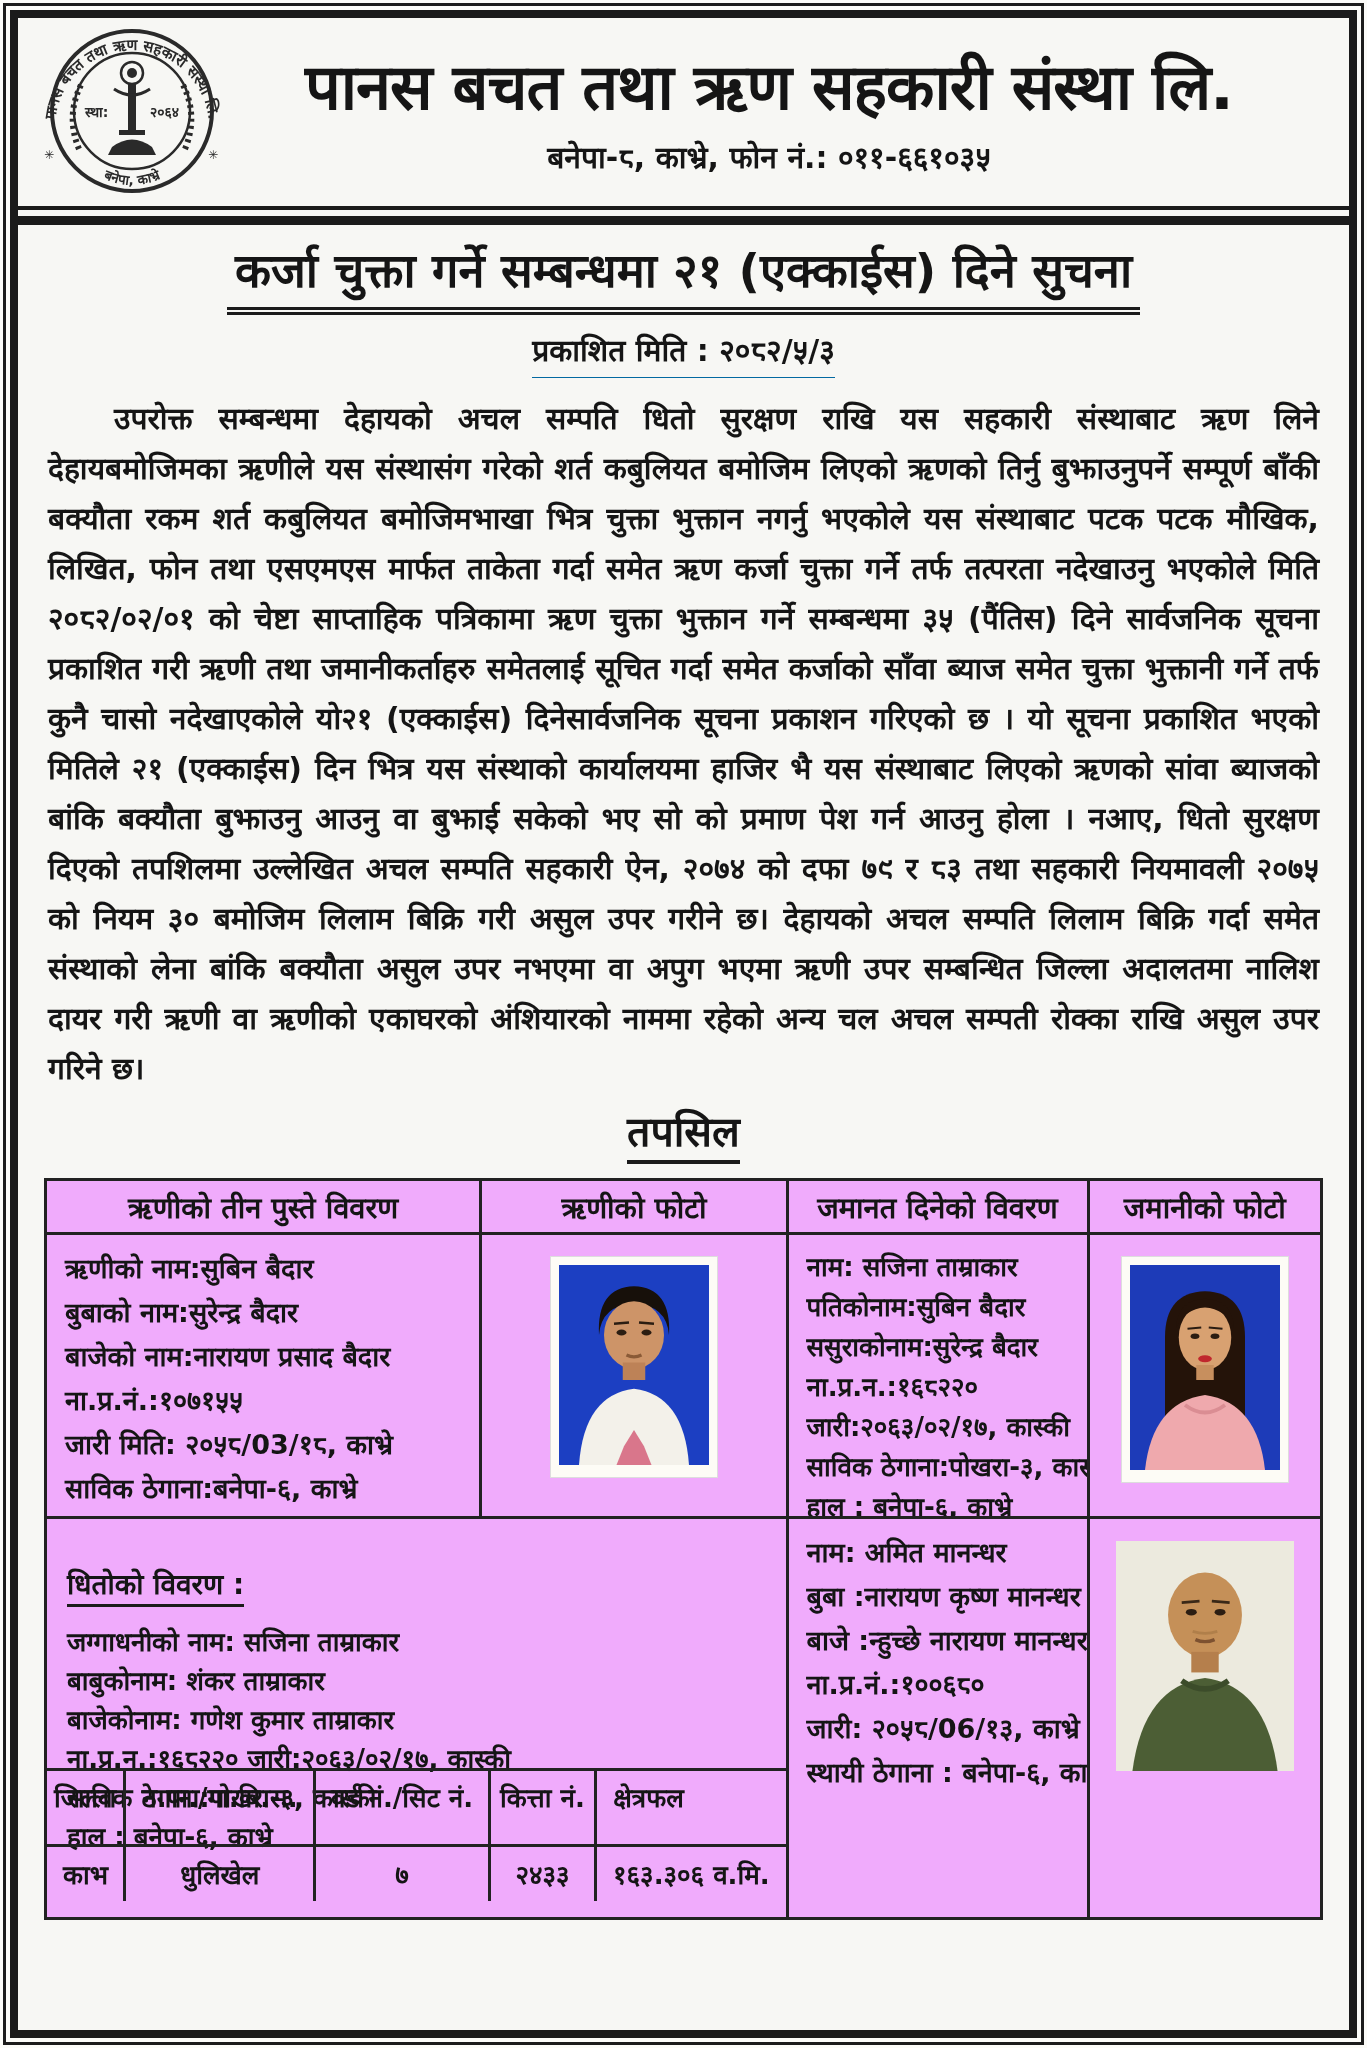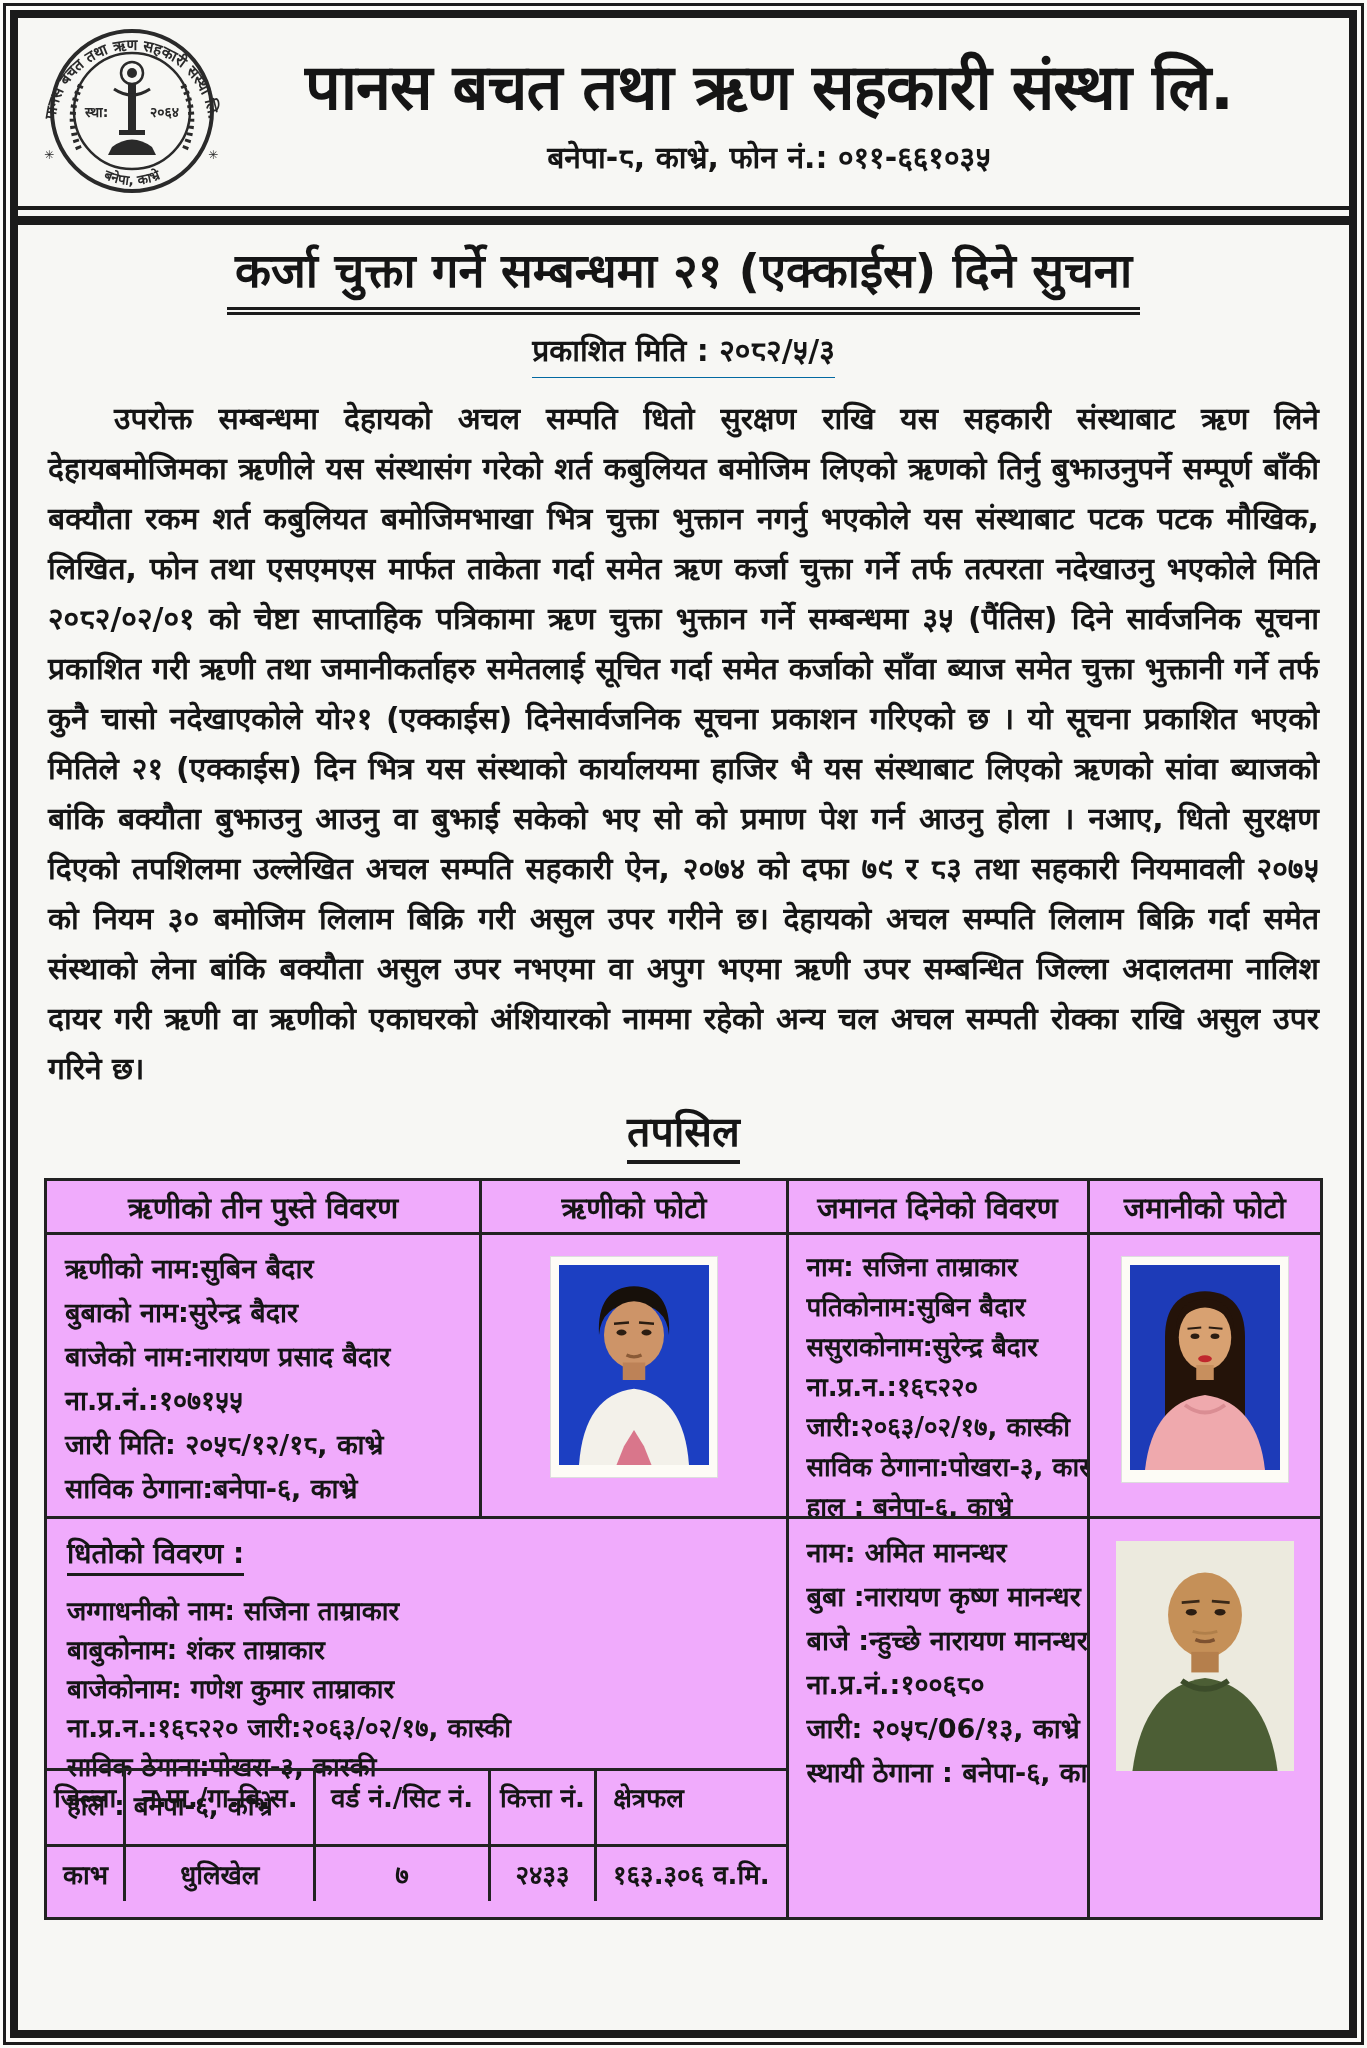--- a/index.html
+++ b/index.html
@@ -42,21 +42,21 @@
   .th{display:flex;align-items:center;justify-content:center;font-size:29px;font-weight:700;}
   .details{padding:12px 8px 0 18px;font-size:27px;font-weight:600;}
   .details .dline{line-height:44px;white-space:nowrap;}
   .details.tight .dline{line-height:40px;font-size:26px;}
   .photo-cell{display:flex;justify-content:center;align-items:flex-start;padding-top:22px;}
   .photo-mat{background:#fdfcf6;box-shadow:0 0 0 1px #ddd;padding:8px;}
   .photo-mat.noframe{background:transparent;box-shadow:none;padding:0;}
 
   .mortgage{grid-column:1/3;position:relative;padding:14px 10px 0 20px;}
   .mortgage .mhead{display:inline-block;font-size:28px;font-weight:700;
-                   border-bottom:3px solid #1b1b1b;padding-bottom:2px;margin-bottom:16px;}
+                   border-bottom:3px solid #1b1b1b;padding-bottom:2px;margin-bottom:16px;margin-top:31px;}
   .mortgage .dline{font-size:26px;font-weight:600;line-height:39px;white-space:nowrap;}
 
   table.land{position:absolute;left:0;right:0;bottom:16px;width:100%;border-collapse:collapse;
              border-top:3px solid #222;}
   table.land th,table.land td{border:3px solid #222;font-size:26px;font-weight:700;text-align:center;}
   table.land th:first-child,table.land td:first-child{border-left:none;}
   table.land th:last-child,table.land td:last-child{border-right:none;}
   table.land tr:first-child th{border-top:none;height:64px;vertical-align:top;padding-top:8px;}
   table.land tr:last-child td{border-bottom:none;height:52px;}
   table.land td.left, table.land th.left{text-align:left;padding-left:16px;}
@@ -127,21 +127,21 @@
       <div class="cell th">ऋणीको  तीन पुस्ते विवरण</div>
       <div class="cell th">ऋणीको फोटो</div>
       <div class="cell th">जमानत दिनेको विवरण</div>
       <div class="cell th last">जमानीको फोटो</div>
 
       <div class="cell details">
         <div class="dline">ऋणीको नाम:सुबिन बैदार</div>
         <div class="dline">बुबाको नाम:सुरेन्द्र बैदार</div>
         <div class="dline">बाजेको नाम:नारायण प्रसाद बैदार</div>
         <div class="dline">ना.प्र.नं.:१०७१५५</div>
-        <div class="dline">जारी मिति: २०५८/१२/१८, काभ्रे</div>
+        <div class="dline">जारी मिति: २०५८/03/१८, काभ्रे</div>
         <div class="dline">साविक ठेगाना:बनेपा-६, काभ्रे</div>
       </div>
 
       <div class="cell photo-cell">
         <div class="photo-mat">
           <svg width="150" height="200" viewBox="0 0 120 160">
             <rect width="120" height="160" fill="#1c3fc2"></rect>
             <path d="M32 56 Q30 18 60 17 Q90 18 88 56 Q86 32 60 31 Q34 32 32 56 Z" fill="#17100a"></path>
             <ellipse cx="60" cy="56" rx="24" ry="27" fill="#cd9468"></ellipse>
             <ellipse cx="50" cy="54" rx="4" ry="2.4" fill="#2b1d12"></ellipse>

